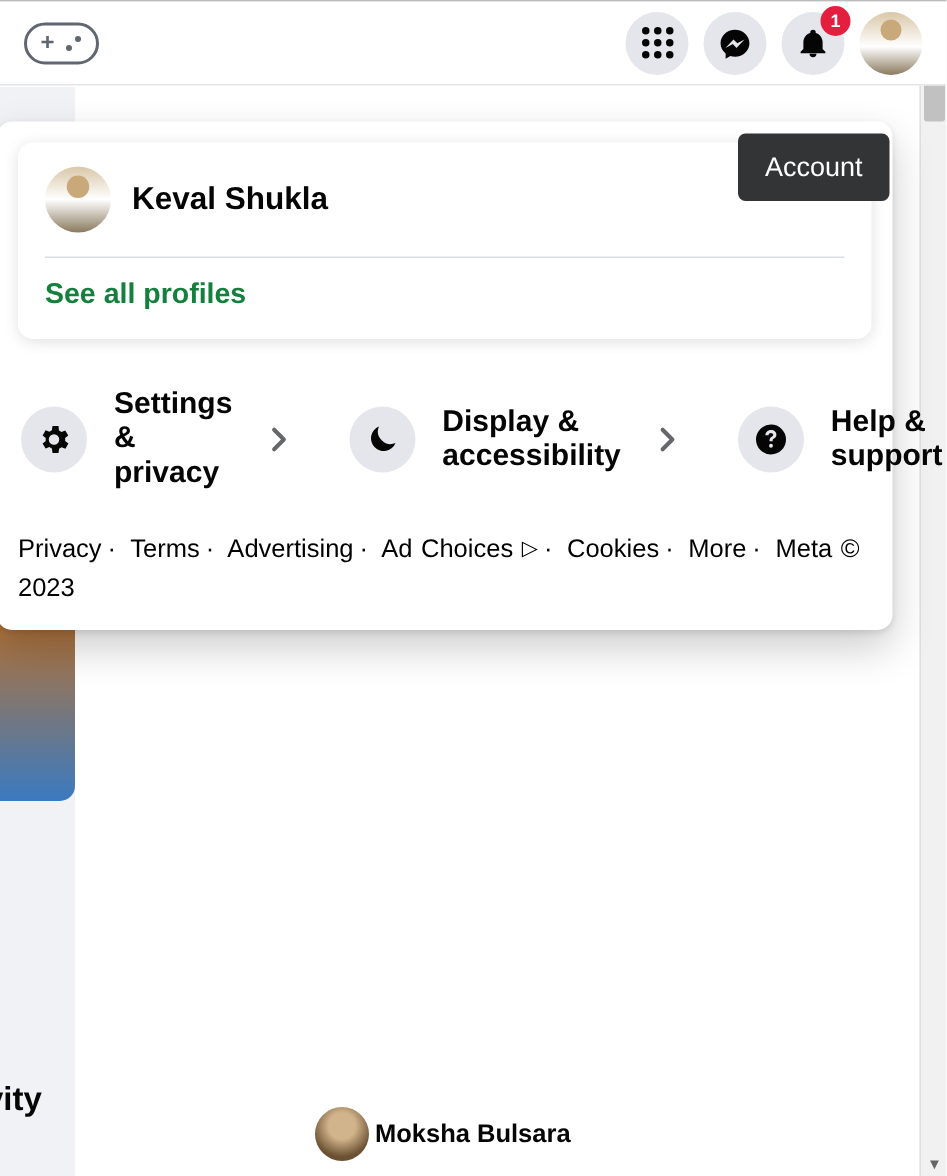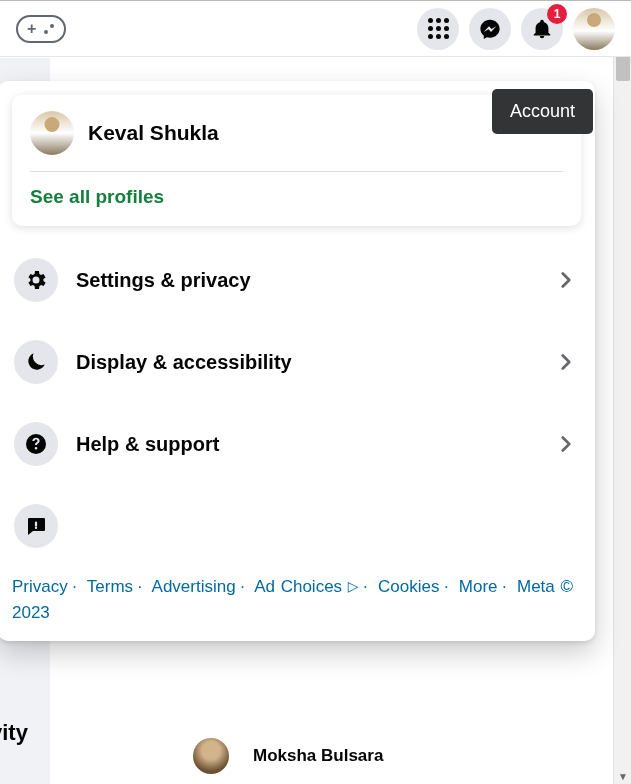--- a/index.html
+++ b/index.html
@@ -139,22 +139,22 @@
     }
     .bg-vity {
       position: absolute;
       left: -10px; bottom: 38px;
       font-size: 22px; font-weight: 600;
       color: #050505;
     }
 
     .bg-contact {
       position: absolute;
-      left: 193px; bottom: 10px;
-      display: flex; align-items: center; gap: 24px;
+      left: 210px; bottom: 10px;
+      display: flex; align-items: center; gap: 4px;
     }
     .bg-contact .c-av {
       width: 36px; height: 36px; border-radius: 50%;
       background: radial-gradient(circle at 50% 35%, #d2b48c 30%, #6b5132 70%);
     }
     .bg-contact .c-name {
       font-size: 17px; font-weight: 700; color: #050505;
     }
 
     
@@ -227,21 +227,21 @@
     .profile-sep {
       height: 1px; background: #dadde1; margin: 16px 0 14px;
     }
     .see-all {
       font-size: 19px;
       font-weight: 600;
       color: #15803d;
       cursor: pointer;
     }
 
-    .menu-list { margin-top: 28px; display: flex; flex-direction: column; gap: 30px; }
+    .menu-list { margin-top: 28px; display: flex; flex-direction: row; gap: 30px; }
 
     .menu-item {
       display: flex; align-items: center; gap: 18px;
       padding: 4px 2px;
       cursor: pointer;
       border-radius: 8px;
     }
     .mi-icon {
       width: 44px; height: 44px;
       border-radius: 50%;
@@ -254,21 +254,21 @@
       flex: 1;
     }
     .mi-chevron {
       width: 26px; height: 26px;
       color: #65676b;
     }
 
     .footer-links {
       margin-top: 22px;
       font-size: 17px;
-      color: #0369a1;
+      color: #000000;
       line-height: 1.55;
       word-spacing: 1px;
     }
     .footer-links .sep { margin: 0 4px; }
     .footer-links .link { cursor: pointer; }
     .adchoice-mark {
       display:inline-block; font-size:14px; vertical-align:1px;
     }
   </style>
 </head>

